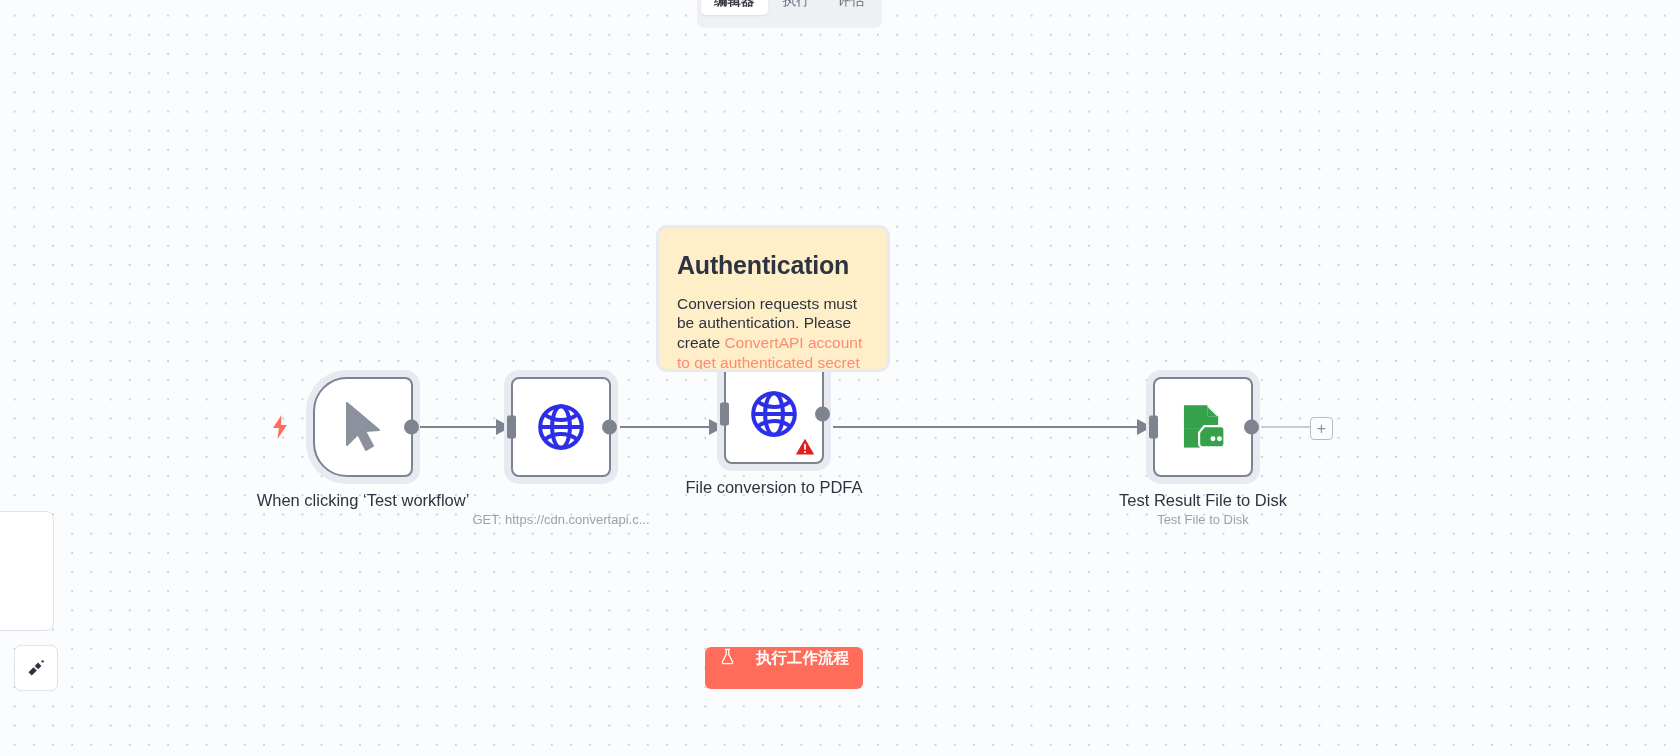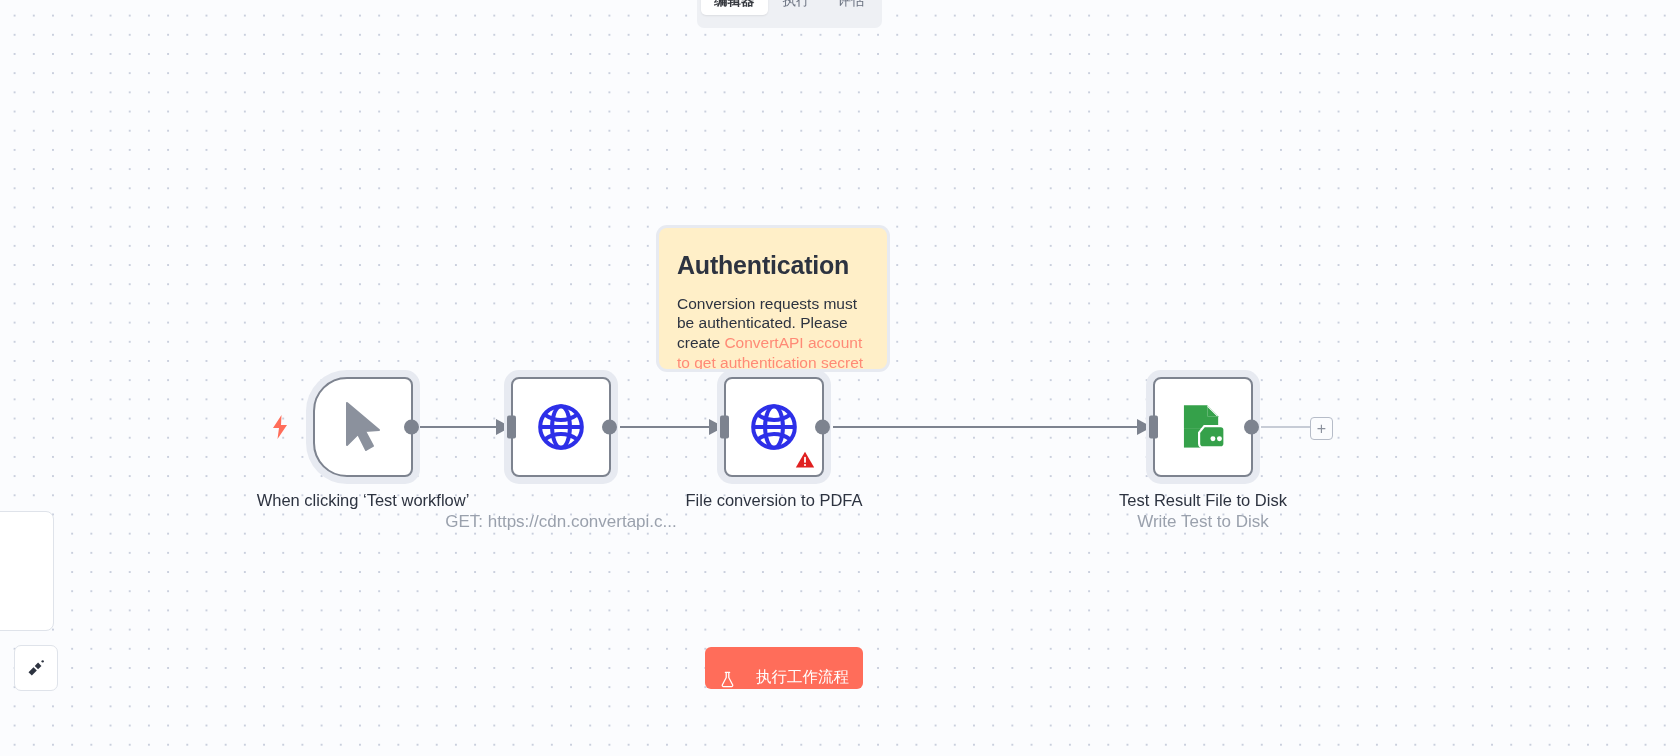--- a/index.html
+++ b/index.html
@@ -97,21 +97,21 @@
     color: #2d3340;
     white-space: pre-line;
   }
   .node-sub {
     position: absolute;
     top: 0;
     left: 50%;
     transform: translateX(-50%);
     width: 260px;
     text-align: center;
-    font-size: 17px;
+    font-size: 13px;
     color: #9aa1ad;
     white-space: nowrap;
     overflow: hidden;
     text-overflow: ellipsis;
   }
 
   
   .out-dot {
     position: absolute;
     width: 15px;
@@ -213,26 +213,27 @@
     left: 705px;
     top: 647px;
     width: 158px;
     height: 42px;
     background: #ff6d5a;
     border: none;
     border-radius: 6px;
     color: #ffffff;
     font-size: 15.5px;
     display: flex;
-    align-items: flex-end;
+    align-items: flex-start;
     justify-content: center;
     gap: 20px;
     z-index: 30;
     cursor: pointer;
     font-family: "Liberation Sans", "DejaVu Sans", sans-serif;
+    font-weight: bold;
   }
 
   
   #left-panel {
     position: absolute;
     left: -46px;
     top: 511px;
     width: 98px;
     height: 118px;
     background: #ffffff;
@@ -302,21 +303,21 @@
         <ellipse cx="12" cy="12" rx="4.3" ry="10" fill="none" stroke="#2d2fe8" stroke-width="1.9"></ellipse>
         <line x1="2" y1="12" x2="22" y2="12" stroke="#2d2fe8" stroke-width="1.9"></line>
         <path d="M4.4 6.2 A 13 13 0 0 0 19.6 6.2" fill="none" stroke="#2d2fe8" stroke-width="1.9"></path>
         <path d="M4.4 17.8 A 13 13 0 0 1 19.6 17.8" fill="none" stroke="#2d2fe8" stroke-width="1.9"></path>
       </svg>
       <div class="out-dot"></div>
     </div>
     <div class="node-sub" style="top:135px;">GET: https://cdn.convertapi.c...</div>
   </div>
 
-  <div class="node" style="left:724px; top:377px;">
+  <div class="node" style="left:724px; top:364px;">
     <div class="node-box">
       <div class="in-stub"></div>
       <svg width="50" height="50" viewBox="0 0 24 24">
         <circle cx="12" cy="12" r="10" fill="none" stroke="#2d2fe8" stroke-width="1.9"></circle>
         <ellipse cx="12" cy="12" rx="4.3" ry="10" fill="none" stroke="#2d2fe8" stroke-width="1.9"></ellipse>
         <line x1="2" y1="12" x2="22" y2="12" stroke="#2d2fe8" stroke-width="1.9"></line>
         <path d="M4.4 6.2 A 13 13 0 0 0 19.6 6.2" fill="none" stroke="#2d2fe8" stroke-width="1.9"></path>
         <path d="M4.4 17.8 A 13 13 0 0 1 19.6 17.8" fill="none" stroke="#2d2fe8" stroke-width="1.9"></path>
       </svg>
       <svg class="warn-badge" viewBox="0 0 24 24">
@@ -338,29 +339,29 @@
         <path d="M14 2.6 L18.4 7 H14 Z" fill="#35a14a"></path>
         <path d="M3.2 12.5 H11 V21.5 H3.2 Z" fill="#35a14a"></path>
         <path d="M10.2 14.6 L12.6 11.6 H20.2 C21.2 11.6 21.9 12.3 21.9 13.3 V19.6
                  C21.9 20.6 21.2 21.4 20.2 21.4 H11.9 C10.9 21.4 10.2 20.6 10.2 19.6 Z" fill="#35a14a" stroke="#ffffff" stroke-width="1"></path>
         <circle cx="16.6" cy="17.4" r="1.15" fill="#ffffff"></circle>
         <circle cx="19.6" cy="17.4" r="1.15" fill="#ffffff"></circle>
       </svg>
       <div class="out-dot"></div>
     </div>
     <div class="node-label">Test Result File to Disk</div>
-    <div class="node-sub" style="top:135px;">Write Test to Disk</div>
+    <div class="node-sub" style="top:135px;">Test File to Disk</div>
   </div>
 
   <div id="sticky">
     <h2>Authentication</h2>
     <p>
-      <span>Conversion requests must be authenticated. Please create</span>
+      <span>Conversion requests must be authentication. Please create</span>
       <span class="link">ConvertAPI account to get</span>
-      <span class="link">authentication secret</span>
+      <span class="link">authenticated secret</span>
     </p>
   </div>
 
   <div id="end-plus">+</div>
 
   <div id="left-panel"></div>
 
   <div id="tidy-btn">
     <svg width="20" height="20" viewBox="0 0 24 24">
       <path d="M3 17 L9 11 L13 15 L7 21 Z" fill="#2d3340"></path>

